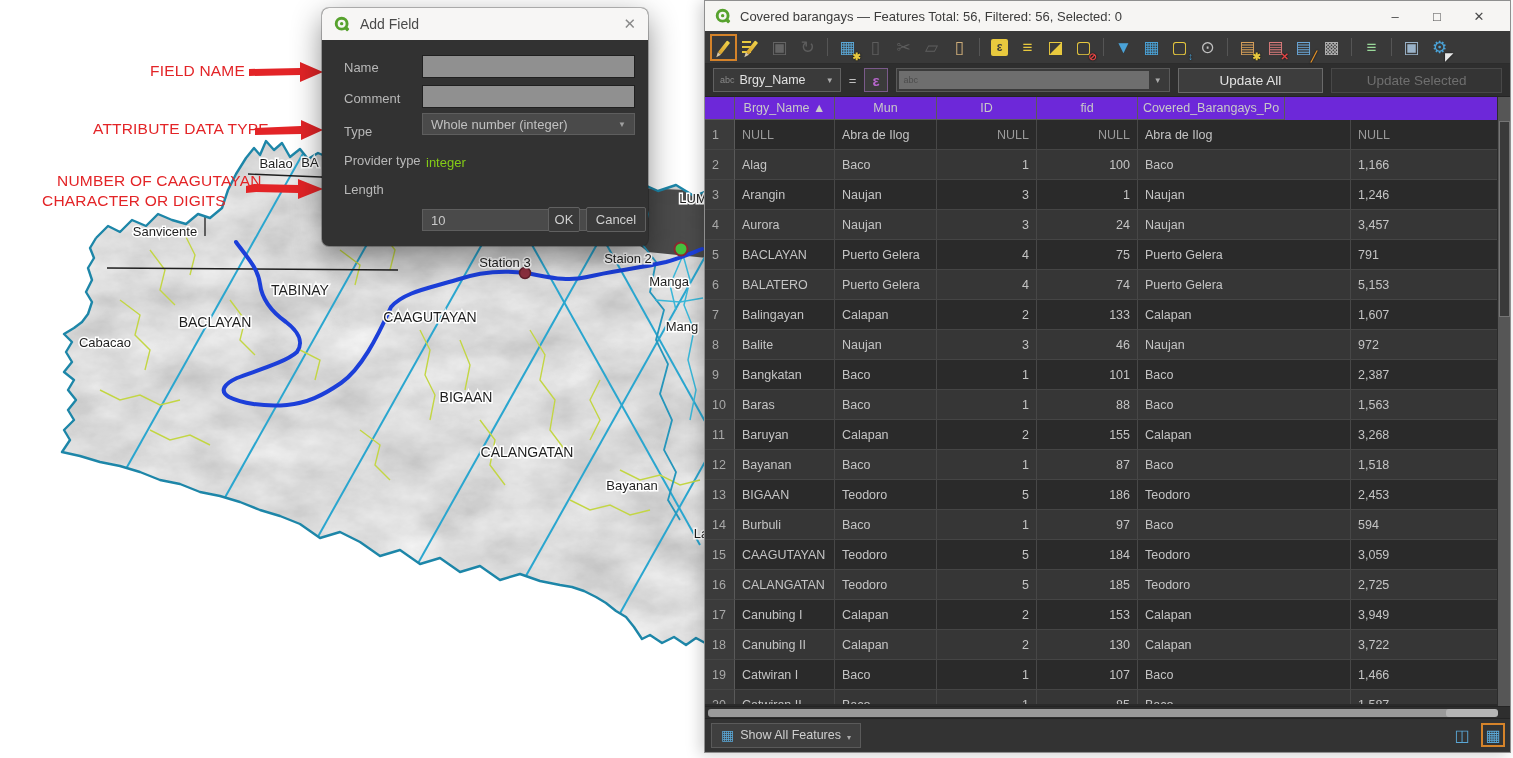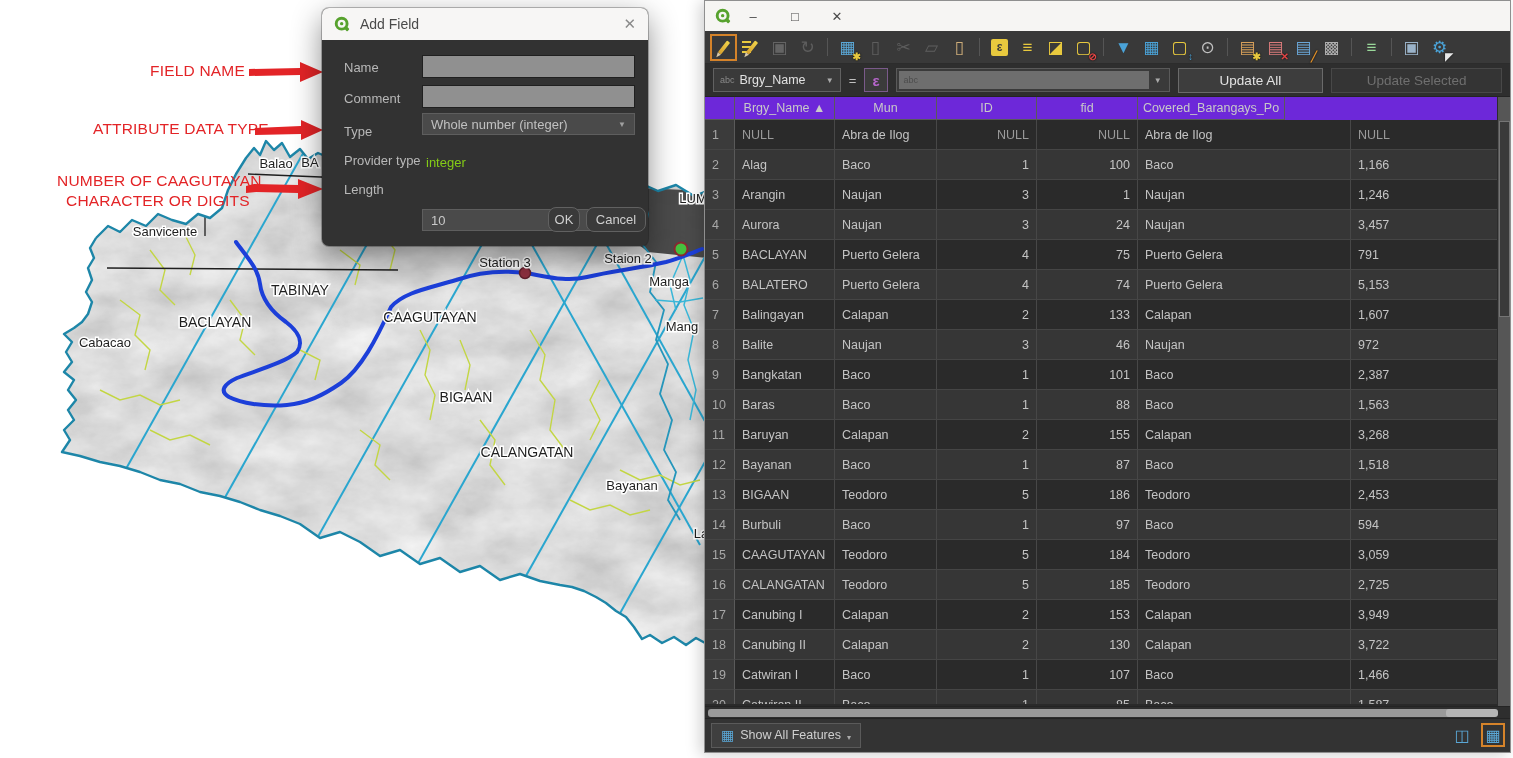--- a/index.html
+++ b/index.html
@@ -31,21 +31,21 @@
   .fld-select { height:22px; background:#4a4a4a; border:1px solid #5e5e5e;
             color:#c0c0c0; font-size:13px; display:flex; align-items:center;
             padding:0 8px; }
   .fld-select .car { margin-left:auto; font-size:8px; color:#a0a0a0; }
   .fld-spin { height:22px; background:#4a4a4a; border:1px solid #5e5e5e;
             color:#c9c9c9; font-size:13px; display:flex; align-items:center;
             padding:0 8px; position:relative; }
   .spin-arrows { position:absolute; right:6px; top:1px; display:flex;
             flex-direction:column; line-height:9px; font-size:7px; color:#b0b0b0; }
   .dlg-btn { position:absolute; height:25px; background:#3a3a3a;
-            border:1px solid #616161; border-radius:8px; color:#cfcfcf;
+            border:1px solid #616161; border-radius:2px; color:#cfcfcf;
             font-size:13px; display:flex; align-items:center; justify-content:center; }
 
   
   #attr-window { position:absolute; left:704px; top:0; width:807px; height:753px;
             background:#373737; border:1px solid #8f8f8f;
             box-shadow:-4px 2px 14px rgba(0,0,0,.18); }
   .win-titlebar { height:30px; background:#f6f5f3; display:flex; align-items:center;
             padding:0 10px; }
   .win-title { font-size:13px; color:#3c3c3c; margin-left:8px; flex:1;
             white-space:nowrap; overflow:hidden; }
@@ -260,21 +260,21 @@
 <svg class="red-arrow" style="left:249px; top:61px;" width="75" height="23">
   <polygon points="0,8 51,7 51,1 74,11 51,21 51,14 0,15" fill="#e32427"></polygon>
 </svg>
 
 <div class="red-note" style="left:93px; top:120px;">ATTRIBUTE DATA TYPE</div>
 <svg class="red-arrow" style="left:255px; top:119px;" width="69" height="23">
   <polygon points="0,9 46,7 46,1 68,11 46,21 46,15 0,16" fill="#e32427"></polygon>
 </svg>
 
 <div class="red-note" style="left:57px; top:172px;">NUMBER OF CAAGUTAYAN</div>
-<div class="red-note" style="left:66px; top:192px;">CHARACTER OR DIGITS</div>
+<div class="red-note" style="left:42px; top:192px;">CHARACTER OR DIGITS</div>
 <svg class="red-arrow" style="left:246px; top:176px;" width="78" height="26">
   <polygon points="0,10 8,8 52,9 52,3 77,13 52,23 52,17 10,16 0,17" fill="#e32427"></polygon>
 </svg>
 
 <div id="dialog">
   <div class="dlg-titlebar">
     <svg class="qlogo" viewBox="0 0 20 20">
       <circle cx="9" cy="9" r="6.4" fill="none" stroke="#57a22e" stroke-width="3.4"></circle>
       <circle cx="9" cy="9" r="2" fill="#57a22e"></circle>
       <rect x="12" y="12" width="6" height="4" rx="1" transform="rotate(45 14 14)" fill="#57a22e"></rect>
@@ -312,20 +312,21 @@
 </div>
 
 <div id="attr-window">
 
   <div class="win-titlebar">
     <svg class="qlogo" viewBox="0 0 20 20">
       <circle cx="9" cy="9" r="6.4" fill="none" stroke="#57a22e" stroke-width="3.4"></circle>
       <circle cx="9" cy="9" r="2" fill="#57a22e"></circle>
       <rect x="12" y="12" width="6" height="4" rx="1" transform="rotate(45 14 14)" fill="#57a22e"></rect>
     </svg>
+    <span class="win-title">Covered barangays — Features Total: 56, Filtered: 56, Selected: 0</span>
     <span class="win-controls">
       <span class="win-ctl">–</span>
       <span class="win-ctl">□</span>
       <span class="win-ctl">✕</span>
     </span>
   </div>
 
   <div id="toolbar">
       <span class="tbicon boxed">
         <i class="pencil"></i>

